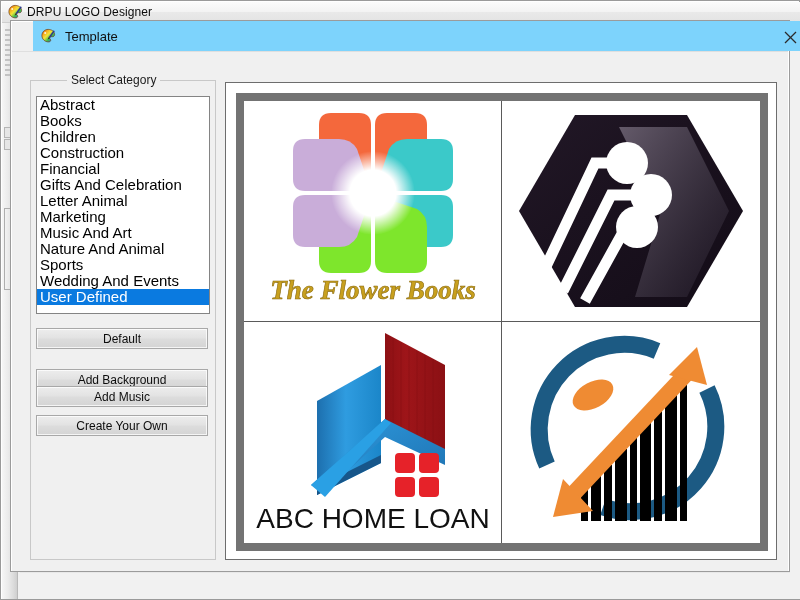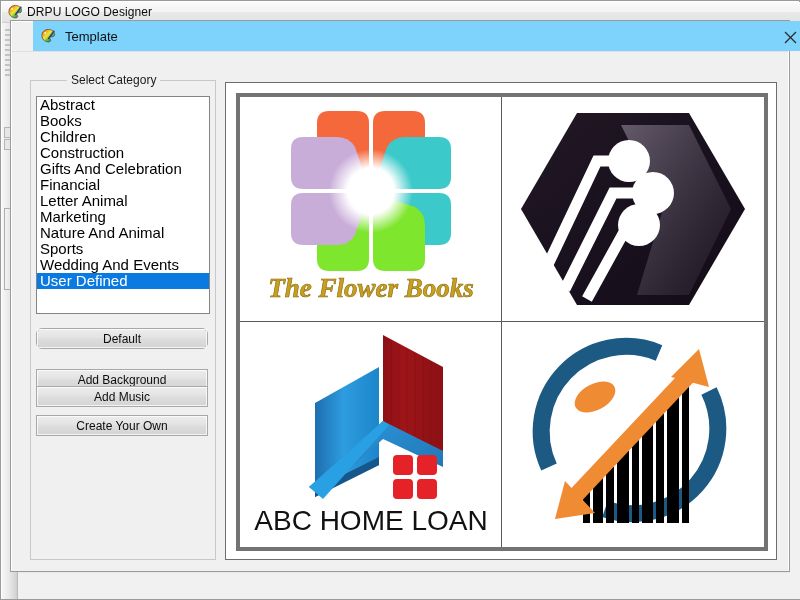--- a/index.html
+++ b/index.html
@@ -142,21 +142,21 @@
 
   
   .preview-outer{
     position:absolute;left:213px;top:30px;width:552px;height:478px;
     background:#ffffff;
     border:1px solid #6d6d6d;
     box-sizing:border-box;
   }
   .preview-grid{
     position:absolute;left:10px;top:10px;width:532px;height:458px;
-    border:4px solid #737373;
+    border:8px solid #737373;
     box-sizing:border-box;
     display:grid;
     grid-template-columns:1fr 1fr;
     grid-template-rows:1fr 1fr;
     background:#ffffff;
   }
   .cell{
     position:relative;
     background:#ffffff;
     display:flex;align-items:center;justify-content:center;
@@ -259,31 +259,32 @@
     <div class="dlg-client">
 
       <div class="groupbox"></div>
       <div class="groupbox-legend">Select Category</div>
 
       <div class="listbox" id="category-list">
           <div class="listbox-item">Abstract</div>
           <div class="listbox-item">Books</div>
           <div class="listbox-item">Children</div>
           <div class="listbox-item">Construction</div>
+          <div class="listbox-item">Financial</div>
           <div class="listbox-item">Gifts And Celebration</div>
-          <div class="listbox-item">Financial</div>
           <div class="listbox-item">Letter Animal</div>
           <div class="listbox-item">Marketing</div>
+          <div class="listbox-item">Music And Art</div>
           <div class="listbox-item">Nature And Animal</div>
           <div class="listbox-item">Sports</div>
           <div class="listbox-item">Wedding And Events</div>
           <div class="listbox-item selected">User Defined</div>
         </div>
 
-      <div class="btn" id="btn-0" style="top:276px;border-radius:6px;">
+      <div class="btn" id="btn-0" style="top:276px;">
         <span>Default</span>
       </div>
       <div class="btn" id="btn-1" style="top:305px;margin-top:12px;">
         <span>Add Background</span>
       </div>
       <div class="btn" id="btn-2" style="top:334px;">
         <span>Add Music</span>
       </div>
       <div class="btn" id="btn-3" style="top:363px;">
         <span>Create Your Own</span>

